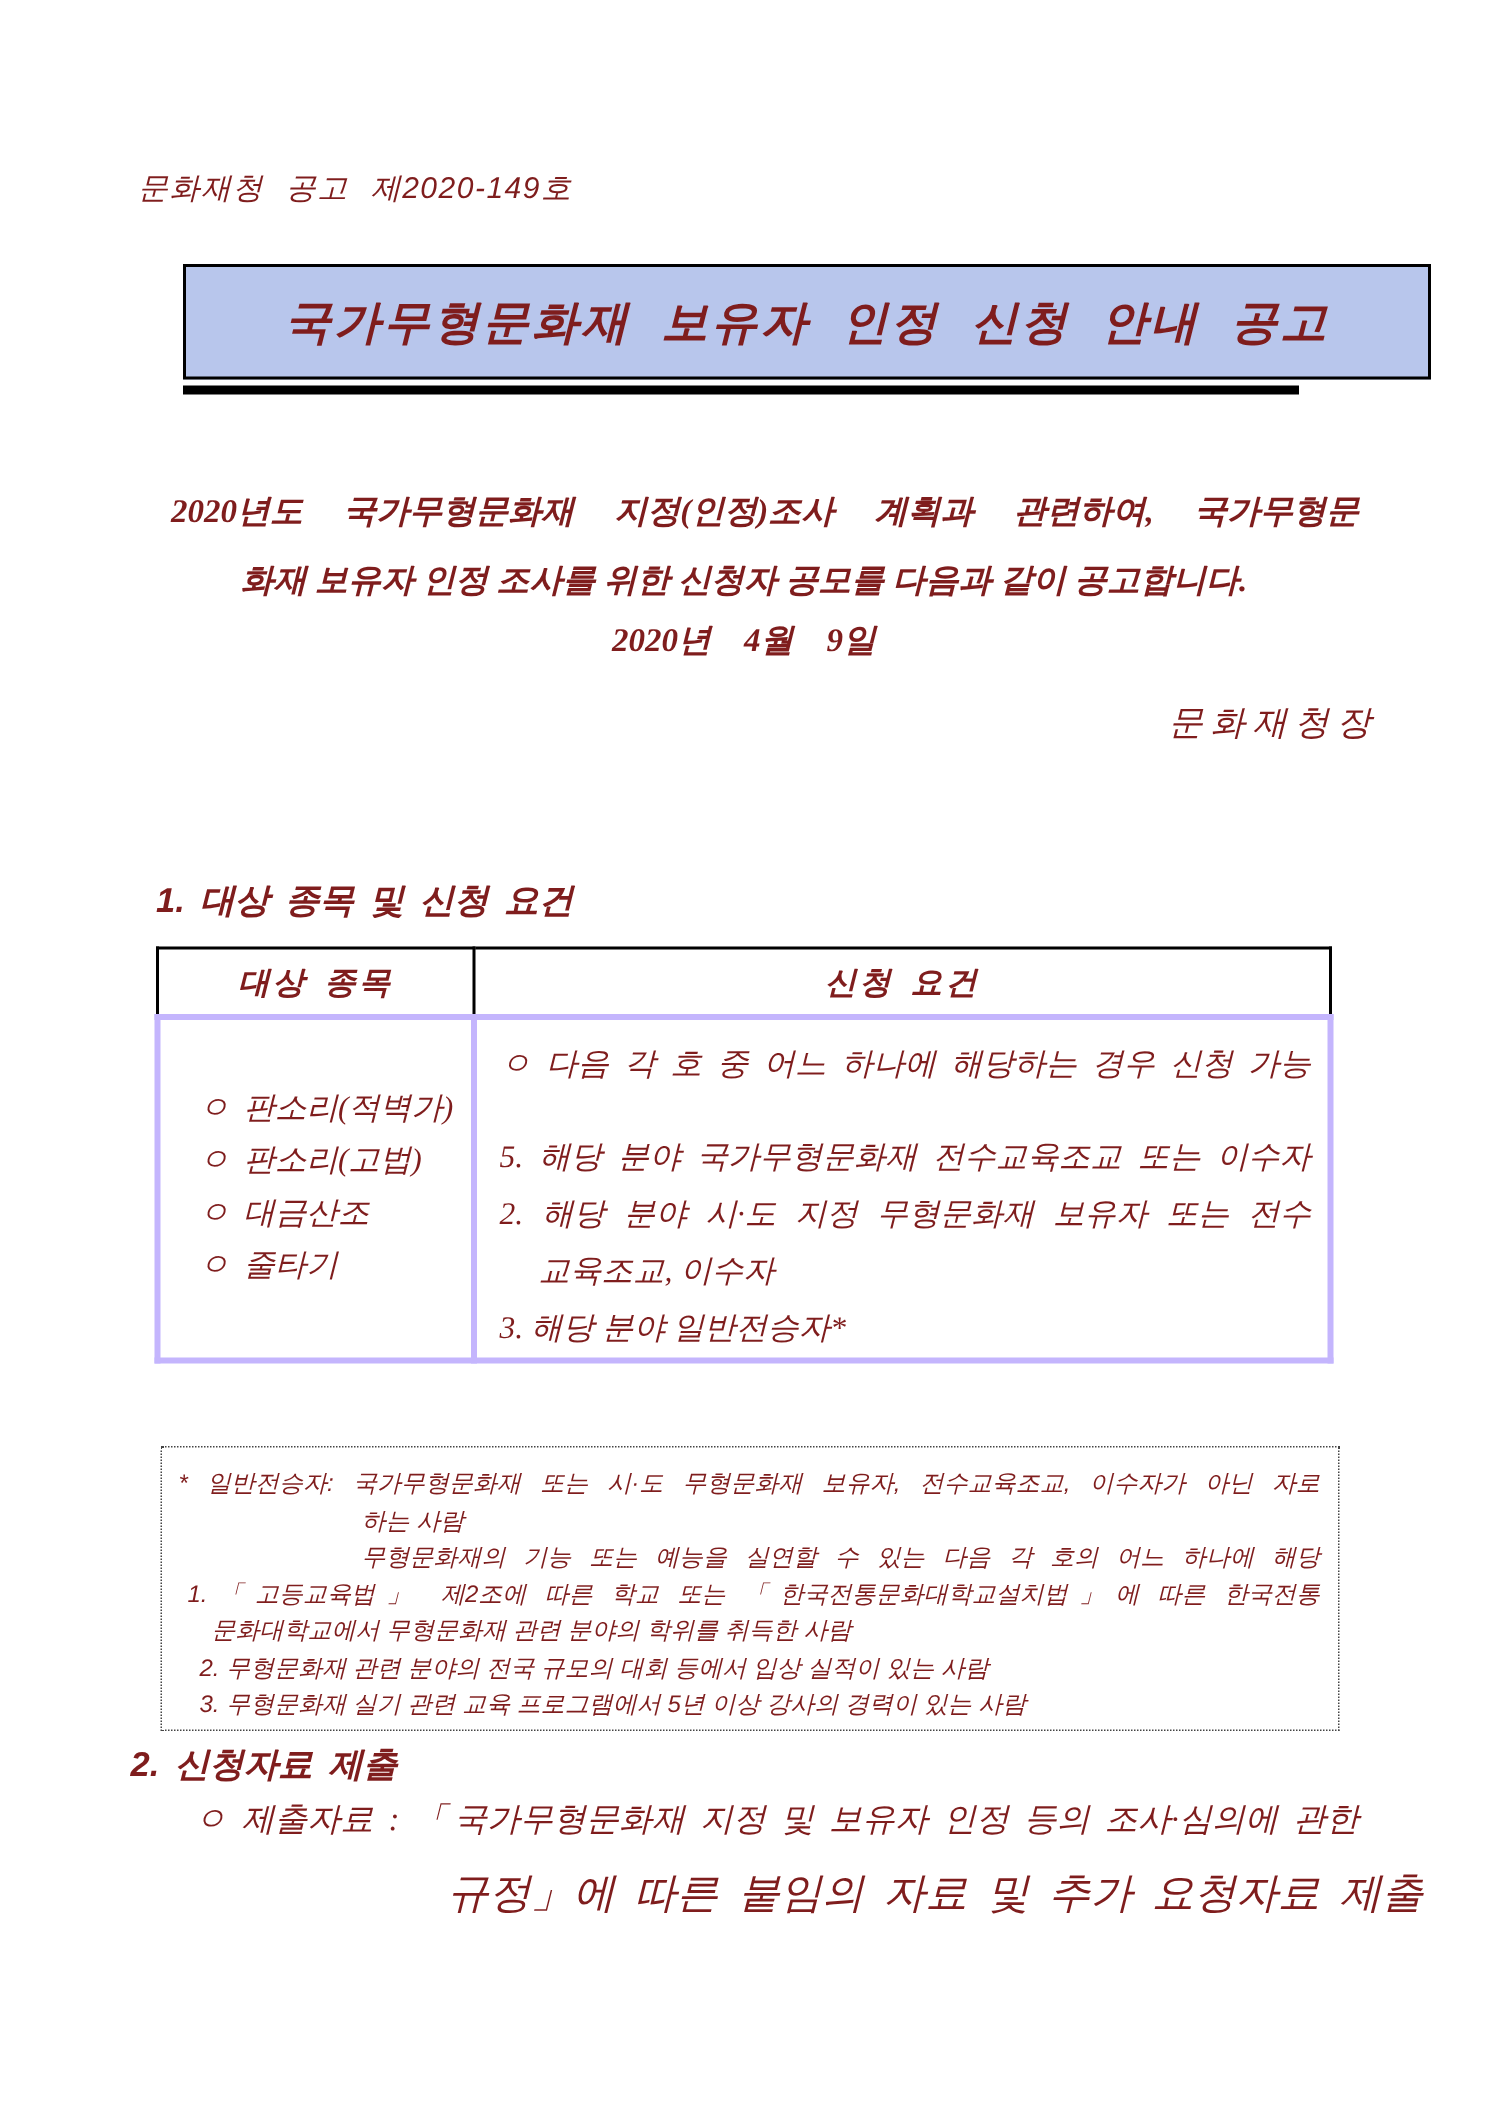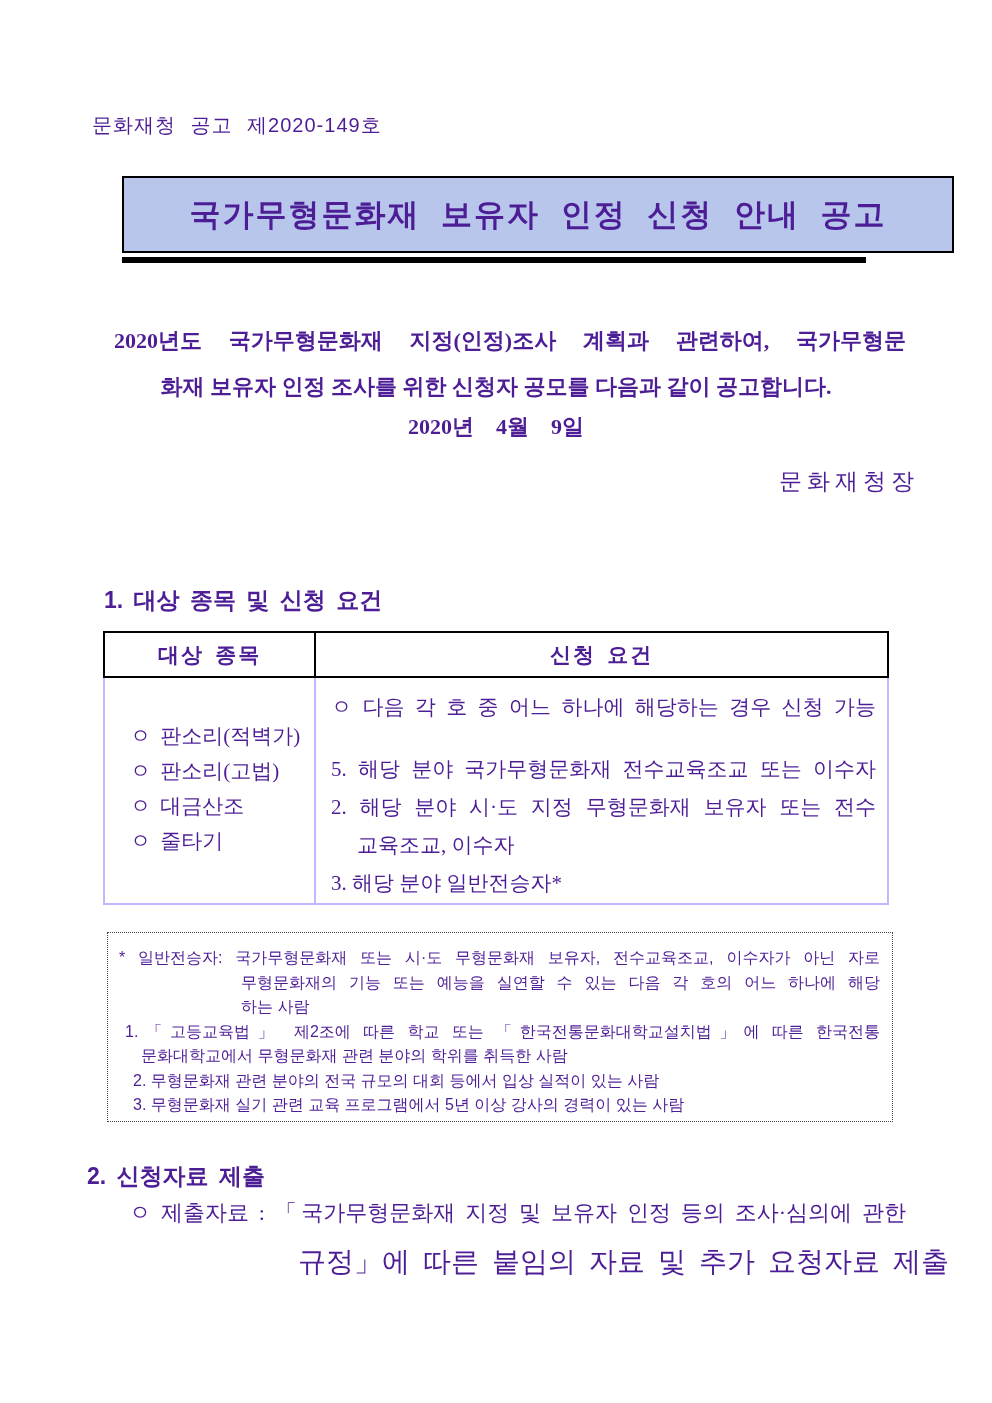--- a/index.html
+++ b/index.html
@@ -2,21 +2,22 @@
 <html><head>
 <meta charset="utf-8">
 <style>
   html,body{margin:0;padding:0;background:#ffffff;}
   .page{
     position:relative;
     width:992px;height:1403px;
     background:#ffffff;
     overflow:hidden;
     font-family:"Liberation Serif","DejaVu Serif",serif;
-    color:#4c1d95;
+    color:#7f1d1d;
+    font-style:italic;
   }
 
   .doc-number{
     position:absolute;left:92px;top:112px;
     font-size:20px;letter-spacing:1px;word-spacing:8px;
     font-family:"Liberation Sans","DejaVu Sans",sans-serif;
   }
 
   .banner{
     position:absolute;left:122px;top:176px;width:832px;height:77px;
@@ -62,34 +63,34 @@
     border:2px solid #000;
     font-size:21px;
   }
   .req-table th{
     border:2px solid #000;
     height:41px;
     font-weight:600;letter-spacing:2px;word-spacing:4px;
     text-align:center;vertical-align:middle;
   }
   .req-table td{
-    border:2px solid #c4b5fd;
+    border:4px solid #c4b5fd;
     vertical-align:top;
     height:215px;
   }
   .col-subject{width:207px;}
   .subjects{padding:40px 4px 0 24px;line-height:35px;word-spacing:4px;}
   .reqs{padding:13px 10px 0 14px;}
   .req-intro{line-height:30px;text-align:justify;text-align-last:justify;margin-bottom:28px;word-spacing:2px;}
   .req-item{line-height:38px;}
   .req-just{text-align:justify;text-align-last:justify;}
   .req-cont{margin-left:26px;}
 
   .footnote-box{
-    position:absolute;left:107px;top:932px;width:786px;height:190px;
+    position:absolute;left:107px;top:964px;width:786px;height:190px;
     box-sizing:border-box;
     border:1px dotted #444;
     padding:13px 12px 8px 11px;
     font-family:"Liberation Sans","DejaVu Sans",sans-serif;
     font-size:16px;line-height:24.5px;
   }
   .fn-just{text-align:justify;text-align-last:justify;}
   .fn-ind{margin-left:122px;}
   .fn-item1{margin-left:6px;}
   .fn-item1-cont{margin-left:22px;}
@@ -151,22 +152,22 @@
           <div class="req-item req-cont">교육조교, 이수자</div>
           <div class="req-item">3. 해당 분야 일반전승자*</div>
         </div>
       </td>
     </tr>
   </tbody>
     </table>
 
   <div class="footnote-box">
     <div class="fn-just">* 일반전승자: 국가무형문화재 또는 시·도 무형문화재 보유자, 전수교육조교, 이수자가 아닌 자로</div>
+    <div class="fn-ind">하는 사람</div>
     <div class="fn-ind fn-just">무형문화재의 기능 또는 예능을 실연할 수 있는 다음 각 호의 어느 하나에 해당</div>
-    <div class="fn-ind">하는 사람</div>
     <div class="fn-item1 fn-just">1.「고등교육법」 제2조에 따른 학교 또는 「한국전통문화대학교설치법」에 따른 한국전통</div>
     <div class="fn-item1-cont">문화대학교에서 무형문화재 관련 분야의 학위를 취득한 사람</div>
     <div class="fn-item">2. 무형문화재 관련 분야의 전국 규모의 대회 등에서 입상 실적이 있는 사람</div>
     <div class="fn-item">3. 무형문화재 실기 관련 교육 프로그램에서 5년 이상 강사의 경력이 있는 사람</div>
   </div>
 
   <div class="sec-heading" id="sec2-heading">2. 신청자료 제출</div>
 
   <div class="submit-l1">ㅇ 제출자료 : 「국가무형문화재 지정 및 보유자 인정 등의 조사·심의에 관한</div>
   <div class="submit-l2">규정」에 따른 붙임의 자료 및 추가 요청자료 제출</div>

